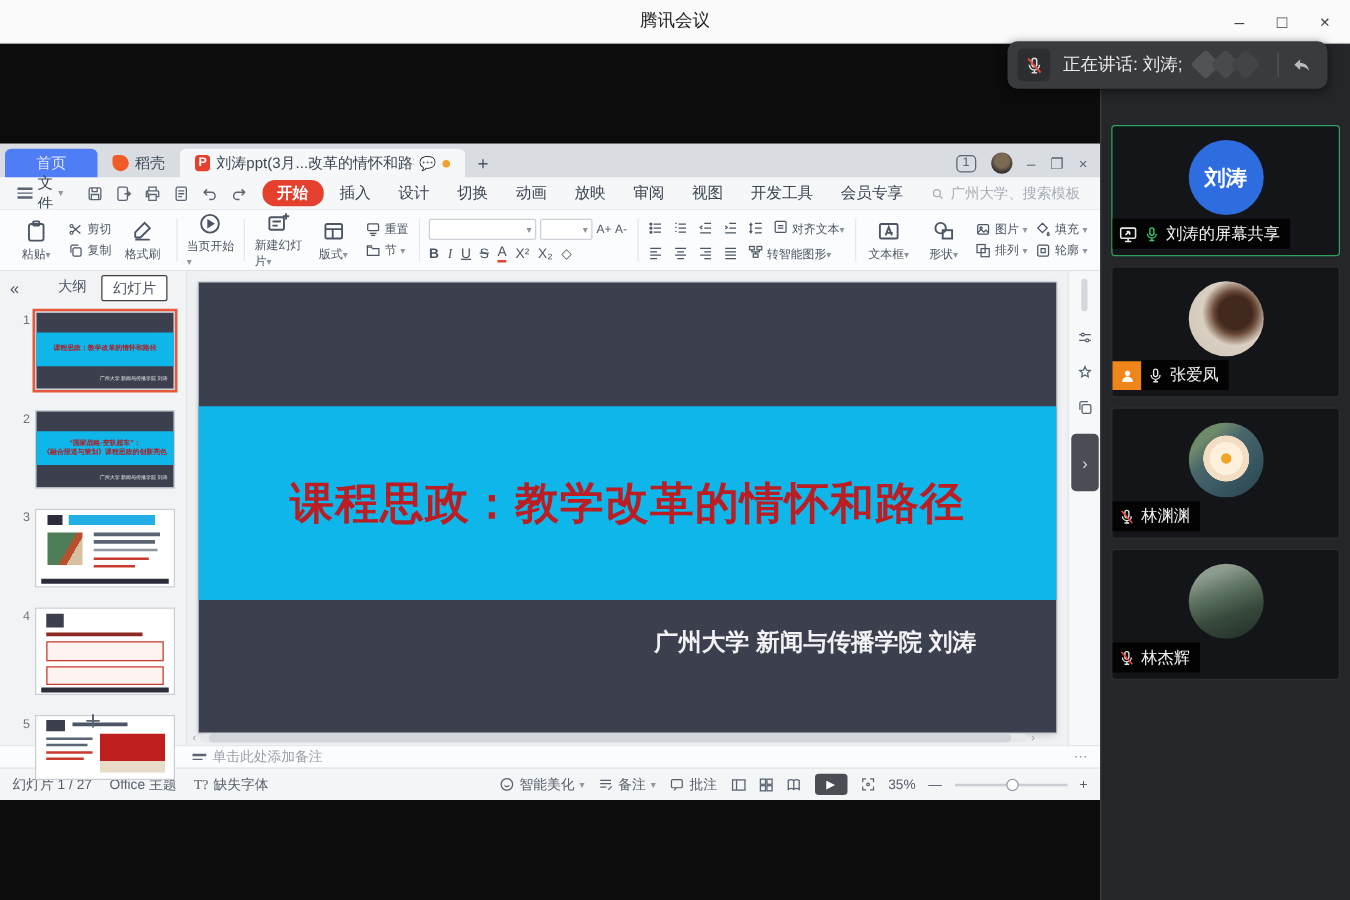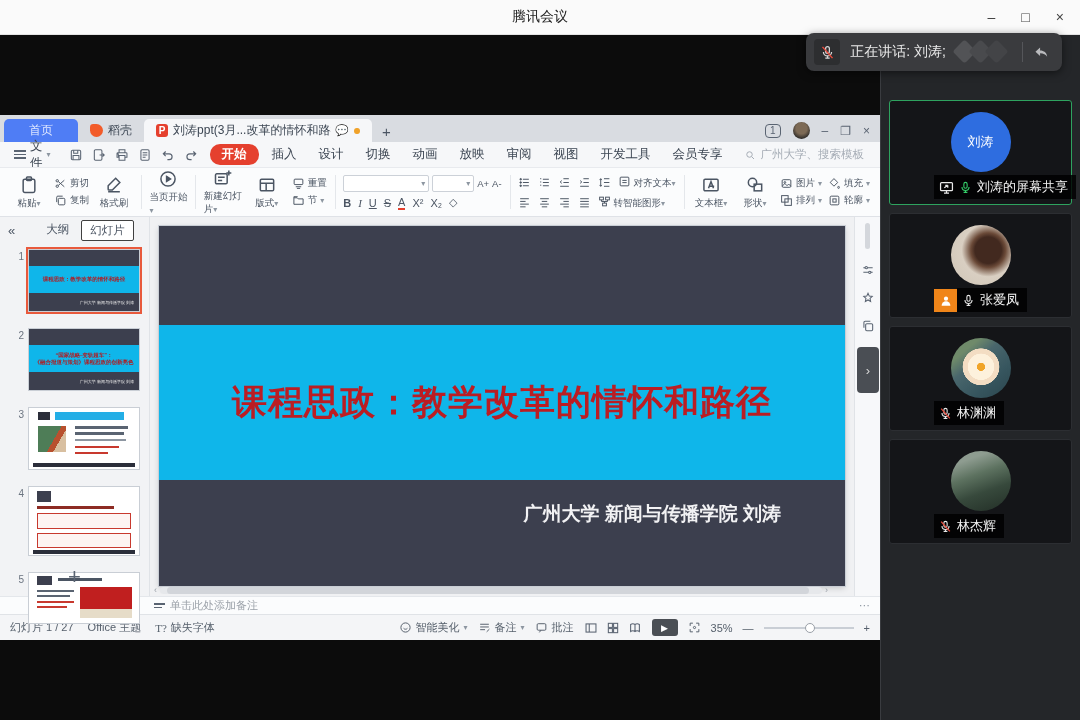--- a/index.html
+++ b/index.html
@@ -34,28 +34,28 @@
   #toast .reply { color:#b9babd; }
 
   
   #panel { position:absolute; left:880px; top:35px; width:200px; height:685px;
     background:#242629; border-left:1px solid #3a3c40; padding-top:65px; }
   .tile { position:relative; margin:0 8px 8px; height:105px; background:#141518;
     border:1px solid #2c2e32; border-radius:3px; }
   .tile.speaking { border:1px solid #2ea35f; }
   .avatar { position:absolute; left:50%; top:11px; transform:translateX(-50%);
     width:60px; height:60px; border-radius:50%; display:flex; align-items:center;
-    justify-content:center; color:#fff; font-size:13px; overflow:hidden; }
+    justify-content:center; color:#fff; font-size:17px; overflow:hidden;font-weight:bold; }
   .av-liutao { background:#2e6de0; }
   .av-baby  { background:radial-gradient(circle at 42% 38%, #ecd0b8 0 30%, #d8ae93 45%, #b9917c 60%, #7c8d7c 78%, #5c6f62 100%); }
   .av-woman { background:radial-gradient(circle at 62% 42%, #42291f 0 26%, #6b4a38 34%, #d9cfc2 52%, #cfc5b6 100%); }
   .av-lily  { background:radial-gradient(circle at 50% 48%, #f0a428 0 9%, #fdf1dc 10% 30%, #f3ddc3 31% 42%, rgba(0,0,0,0) 43%),
              linear-gradient(140deg,#6f8a6a 0 22%, #49666c 40%, #36555e 70%, #2b454d 100%); }
   .av-tree  { background:linear-gradient(160deg,#8e9c90 0 18%, #5d7260 40%, #37493c 65%, #222e26 100%); }
-  .chiprow { position:absolute; left:0; bottom:5px; display:flex; align-items:flex-end;margin-left:44px; }
+  .chiprow { position:absolute; left:0; bottom:5px; display:flex; align-items:flex-end; }
   .namechip { background:rgba(0,0,0,.82); display:flex; align-items:center; gap:5px;
     padding:3px 8px 3px 5px; }
   .namechip .nm { color:#f2f2f2; font-size:13px; white-space:nowrap; }
   .badge-member { width:23px; height:23px; background:#f08519; display:flex;
     align-items:center; justify-content:center; color:#fff; }
 
   .mic-g { color:#35d06a; } .mic-w { color:#e9e9e9; }
 
   
   #wps { position:absolute; left:0; top:80px; width:880px; height:525px;

